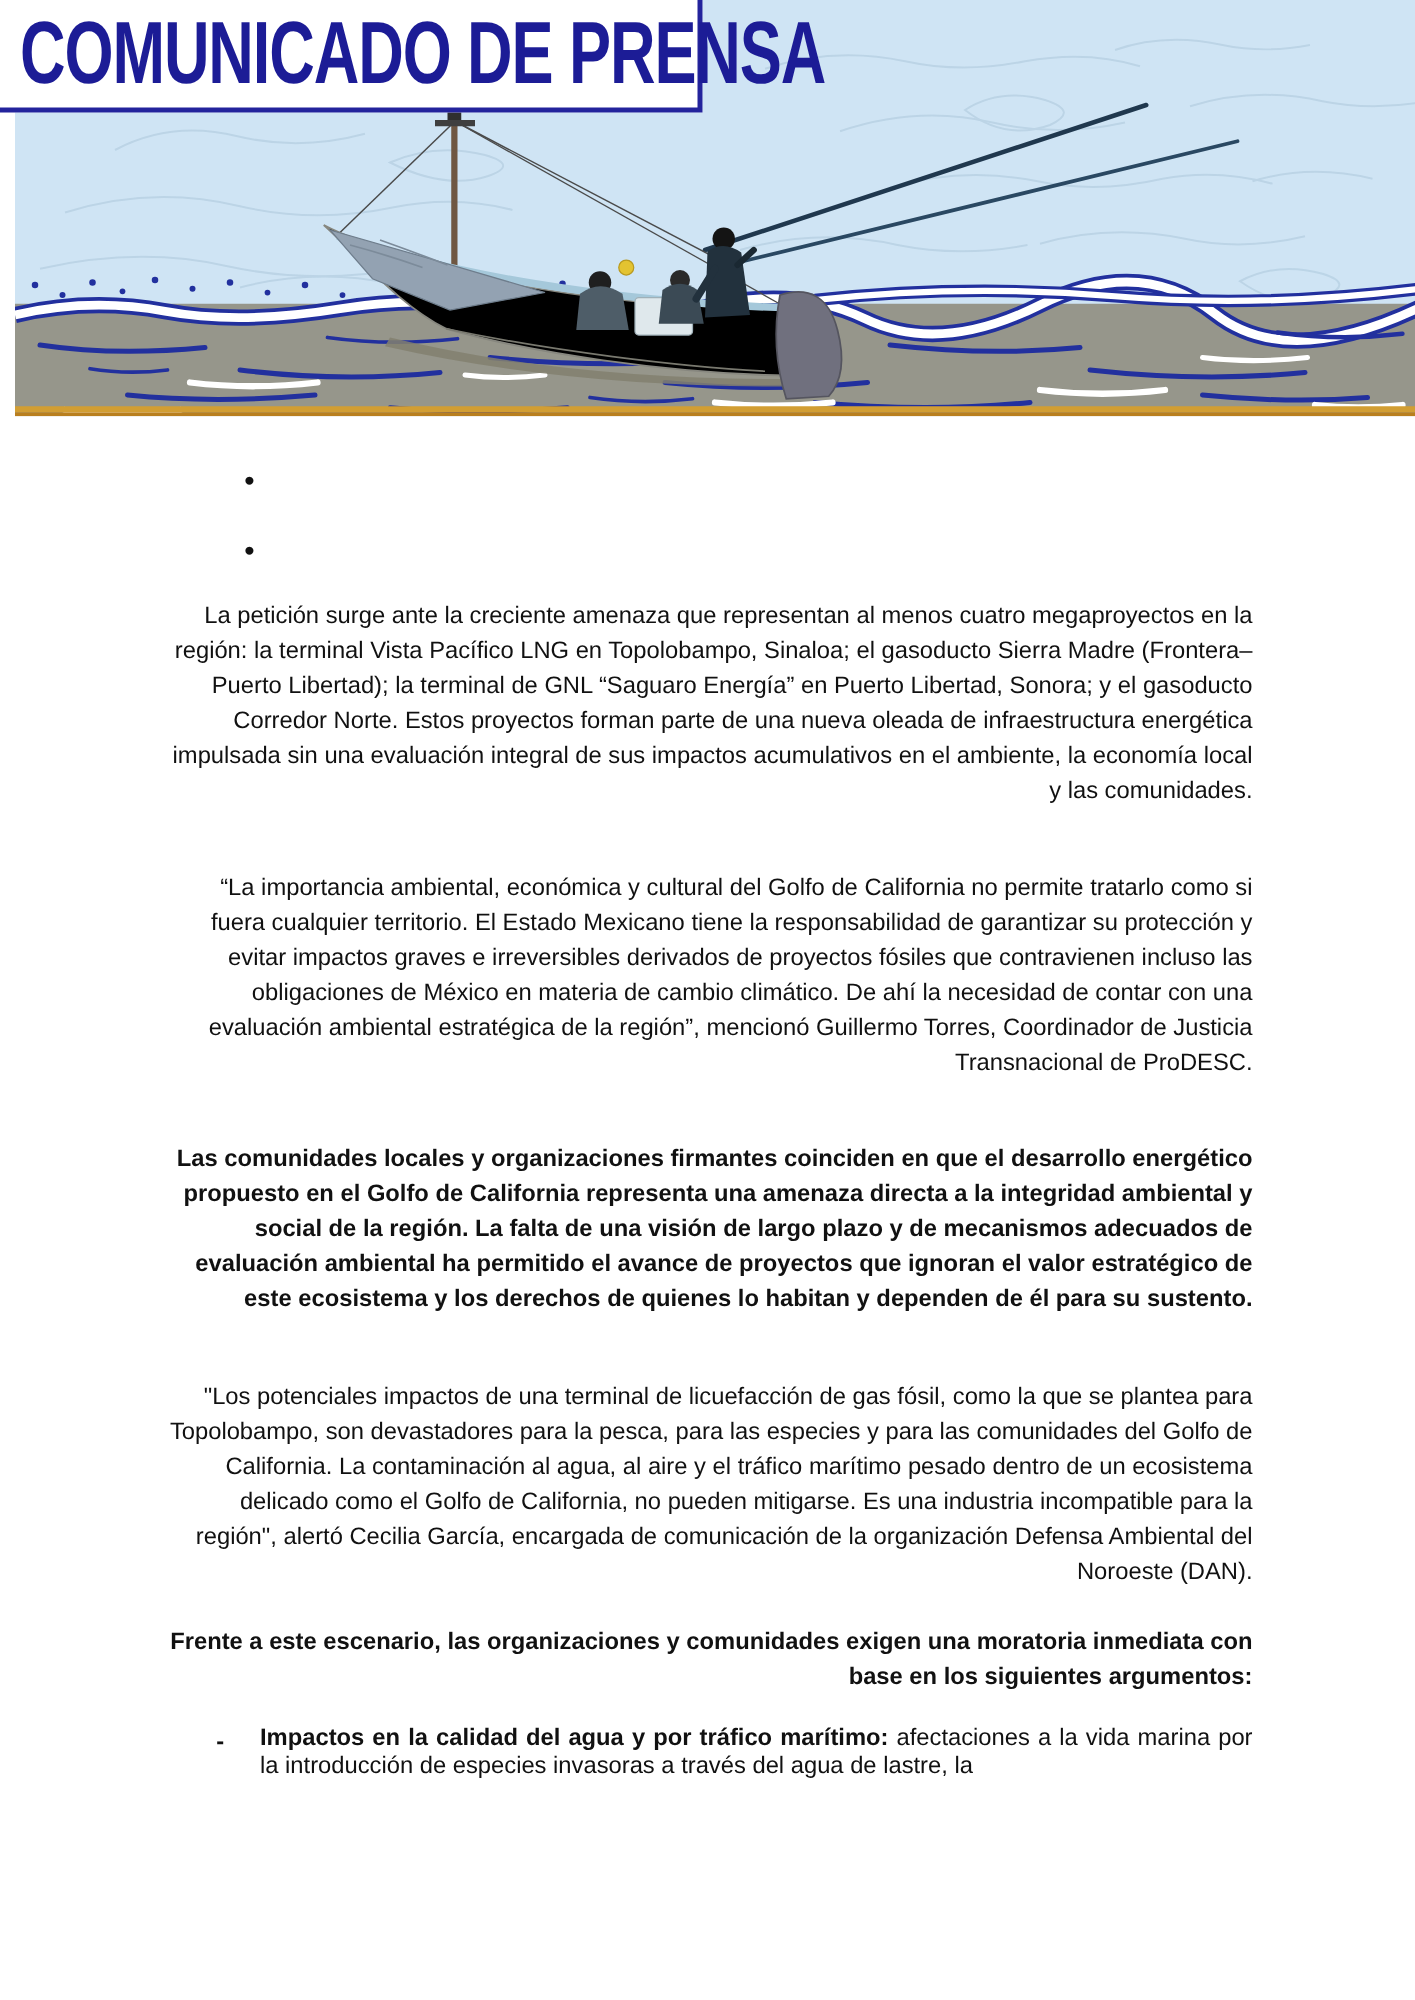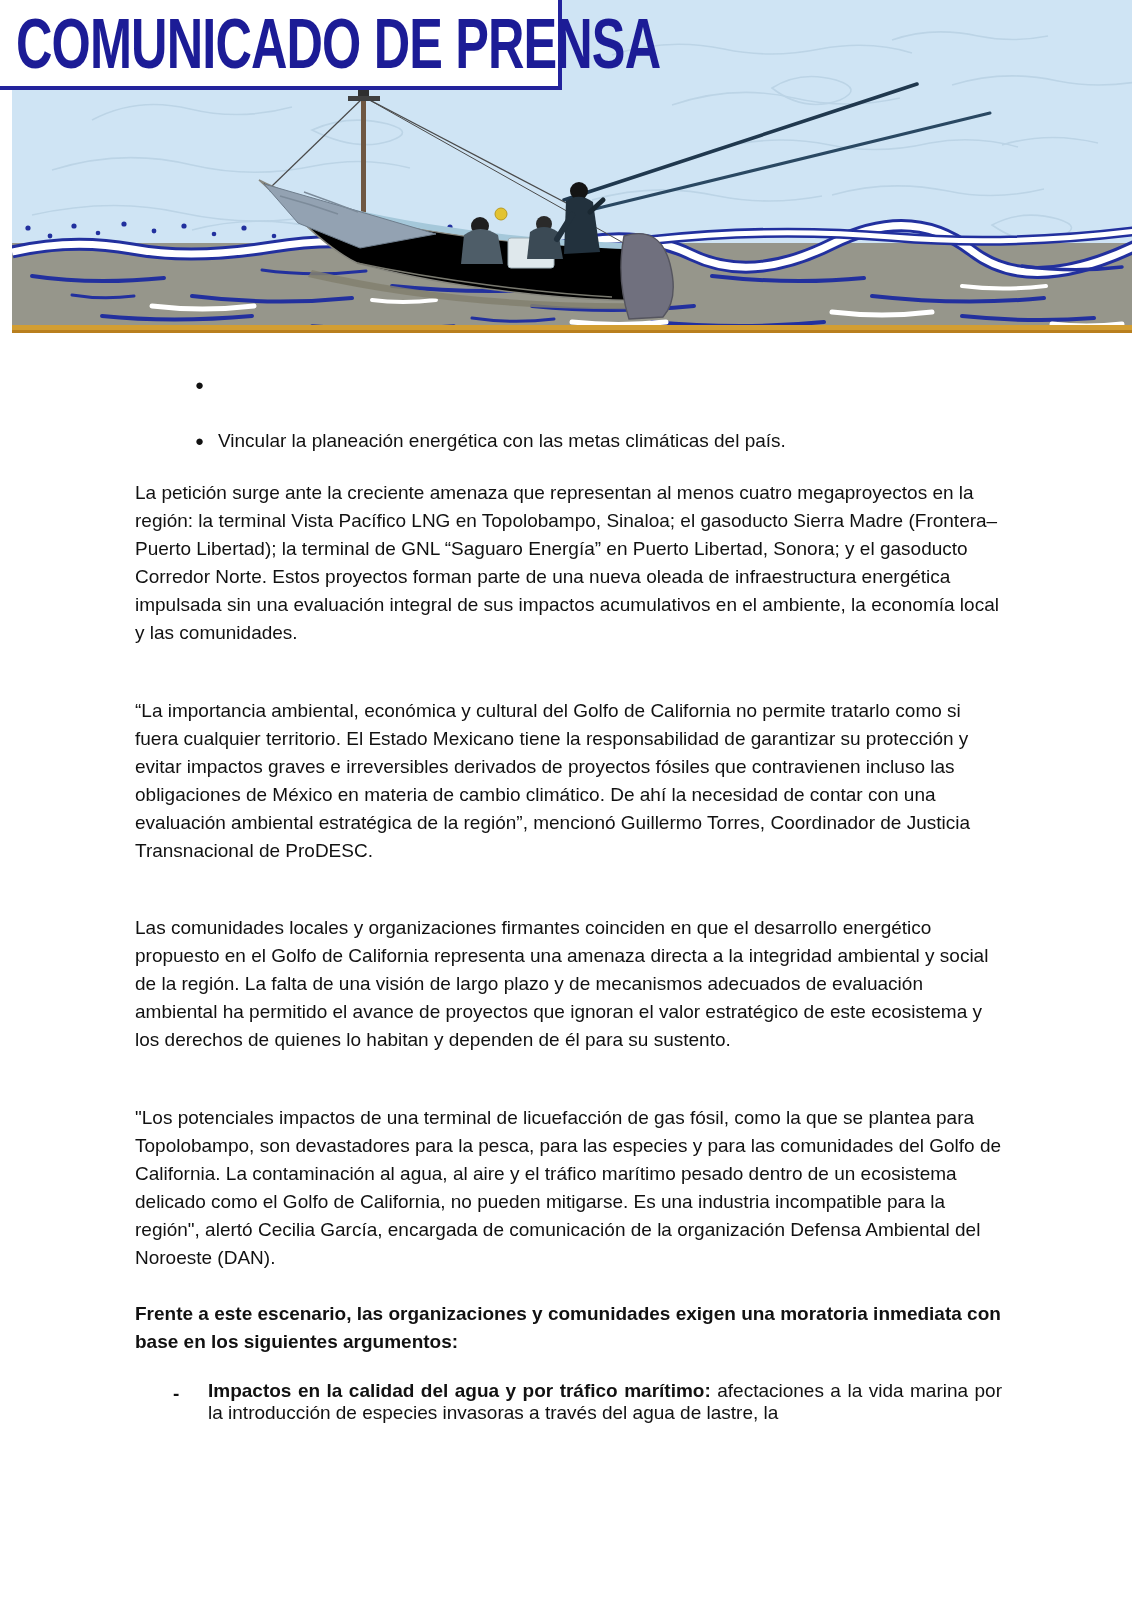--- a/index.html
+++ b/index.html
@@ -36,24 +36,24 @@
   }
   
   .content {
     padding:38px 130px 0 135px;
     font-size:19px;
     line-height:28px;
   }
   .bullet-row { display:flex; margin-left:60px; }
   .bullet-row + .bullet-row { margin-top:28px; }
   .bullet-marker { width:23px; flex:0 0 23px; font-size:15px; }
-  .para { margin-top:0; text-align:left; }
+  .para { margin-top:0; text-align:right; }
   .mt-p1 { margin-top:24px; }
   .mt-p2 { margin-top:50px; }
-  .mt-p3 { margin-top:49px; }
+  .mt-p3 { margin-top:49px;font-weight:bold; }
   .mt-p4 { margin-top:50px; }
   .mt-p5 { margin-top:28px;font-weight:bold; }
   .dash-row { display:flex; margin-left:38px; margin-top:24px; }
   .dash-marker { width:35px; flex:0 0 35px; font-weight:bold; }
   .dash-text { text-align:justify; line-height:22px; }
   b { font-weight:bold; }
 </style>
 </head>
 <body>
 
@@ -190,21 +190,20 @@
   </header>
 
   <main class="content">
 
     <div class="bullet-row">
       <span class="bullet-marker">●</span>
     </div>
 
     <div class="bullet-row">
       <span class="bullet-marker">●</span>
-      <span><span>Vincular la planeación energética con las metas climáticas del país.</span><b></b><span></span></span>
     </div>
 
     <p class="para mt-p1">La petición surge ante la creciente amenaza que representan al menos cuatro megaproyectos en la región: la terminal Vista Pacífico LNG en Topolobampo, Sinaloa; el gasoducto Sierra Madre (Frontera–Puerto Libertad); la terminal de GNL “Saguaro Energía” en Puerto Libertad, Sonora; y el gasoducto Corredor Norte. Estos proyectos forman parte de una nueva oleada de infraestructura energética impulsada sin una evaluación integral de sus impactos acumulativos en el ambiente, la economía local y las comunidades.</p>
 
     <p class="para mt-p2">“La importancia ambiental, económica y cultural del Golfo de California no permite tratarlo como si fuera cualquier territorio. El Estado Mexicano tiene la responsabilidad de garantizar su protección  y evitar impactos graves e irreversibles derivados de proyectos fósiles que contravienen incluso las obligaciones de México en materia de cambio climático. De ahí la necesidad de contar con una evaluación ambiental estratégica de la región”, mencionó Guillermo Torres, Coordinador de Justicia Transnacional de ProDESC.</p>
 
     <p class="para mt-p3">Las comunidades locales y organizaciones firmantes coinciden en que el desarrollo energético propuesto en el Golfo de California representa una amenaza directa a la integridad ambiental y social de la región. La falta de una visión de largo plazo y de mecanismos adecuados de evaluación ambiental ha permitido el avance de proyectos que ignoran el valor estratégico de este ecosistema y los derechos de quienes lo habitan y dependen de él para su sustento.</p>
 
     <p class="para mt-p4">"Los potenciales impactos de una terminal de licuefacción de gas fósil, como la que se plantea para Topolobampo, son devastadores para la pesca, para las especies y para las comunidades del Golfo de California. La contaminación al agua, al aire y el tráfico marítimo pesado dentro de un ecosistema delicado como el Golfo de California, no pueden mitigarse. Es una industria incompatible para la región", alertó Cecilia García, encargada de comunicación de la organización Defensa Ambiental del Noroeste (DAN).</p>
 

